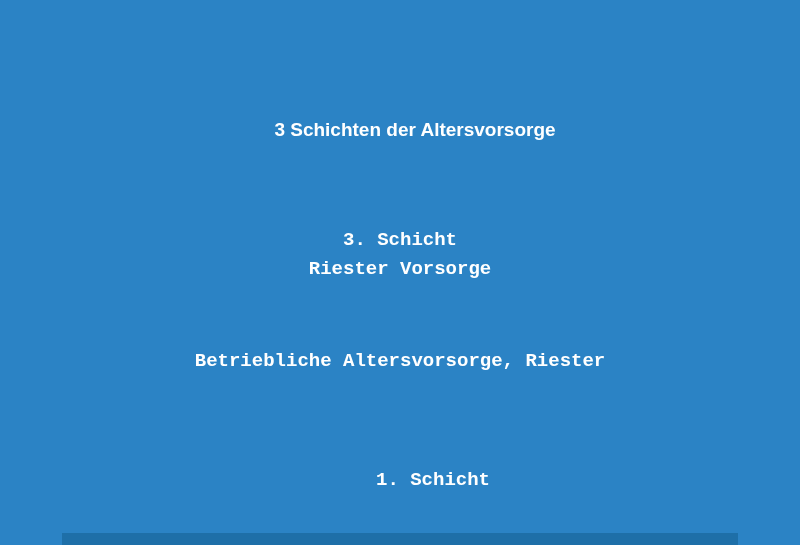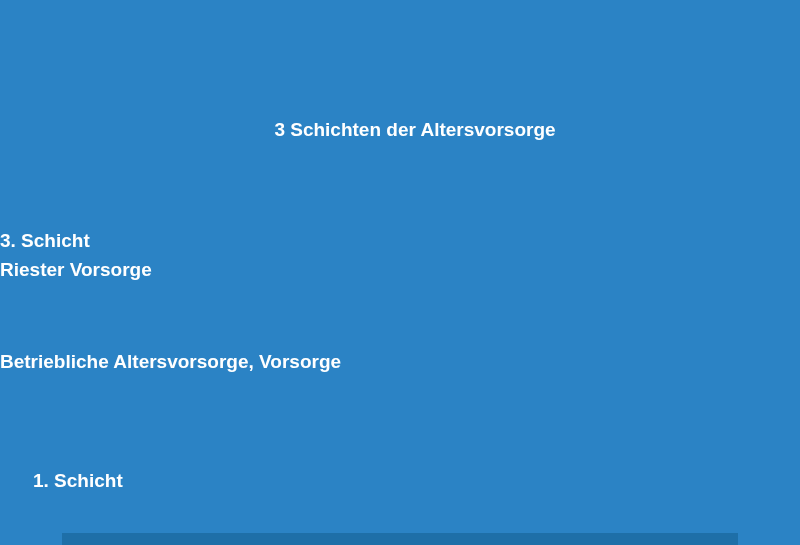--- a/index.html
+++ b/index.html
@@ -21,23 +21,24 @@
       width: 100%;
       text-align: center;
       font-size: 19px;
       line-height: 29px;
       padding-left: 15px;
     }
     .layer-group {
       position: absolute;
       left: 0;
       width: 100%;
-      text-align: left;
+      text-align: center;
       font-size: 19px;
       line-height: 29px;
+      font-family: Liberation Mono, monospace;
     }
     .layer-group-3 { top: 226px; }
     .layer-group-2 { top: 347px; }
     .layer-group-1 { top: 466px; padding-left: 33px; }
     .bottom-bar {
       position: absolute;
       left: 62px;
       top: 533px;
       width: 676px;
       height: 12px;
@@ -49,21 +50,21 @@
 <div class="slide" style="background: rgb(43, 131, 197); color: rgb(255, 255, 255);">
 
   <div class="slide-title">3 Schichten der Altersvorsorge</div>
 
   <div class="layer-group layer-group-3">
     <div>3. Schicht</div>
     <div>Riester Vorsorge</div>
   </div>
 
   <div class="layer-group layer-group-2">
-    <div>Betriebliche Altersvorsorge, Vorsorge</div>
+    <div>Betriebliche Altersvorsorge, Riester</div>
   </div>
 
   <div class="layer-group layer-group-1">
     <div>1. Schicht</div>
   </div>
 
   <div class="bottom-bar" style="background: rgb(30, 111, 168);"></div>
 
 </div>
 

